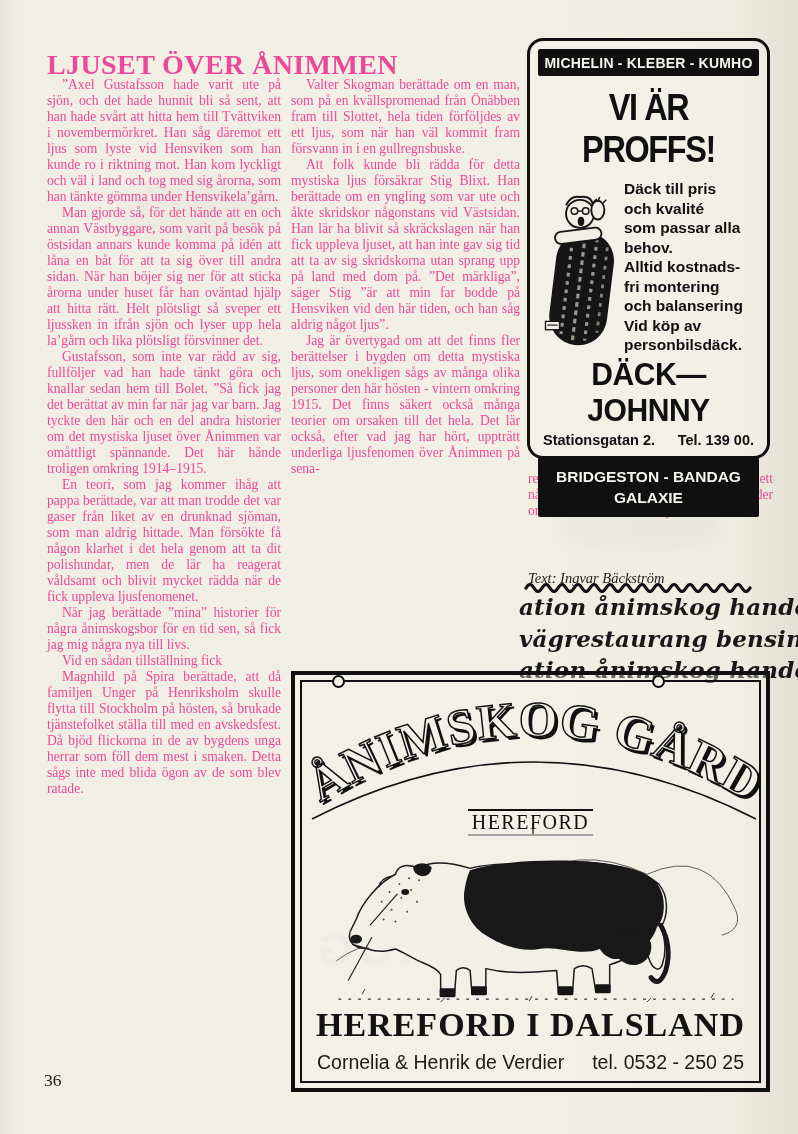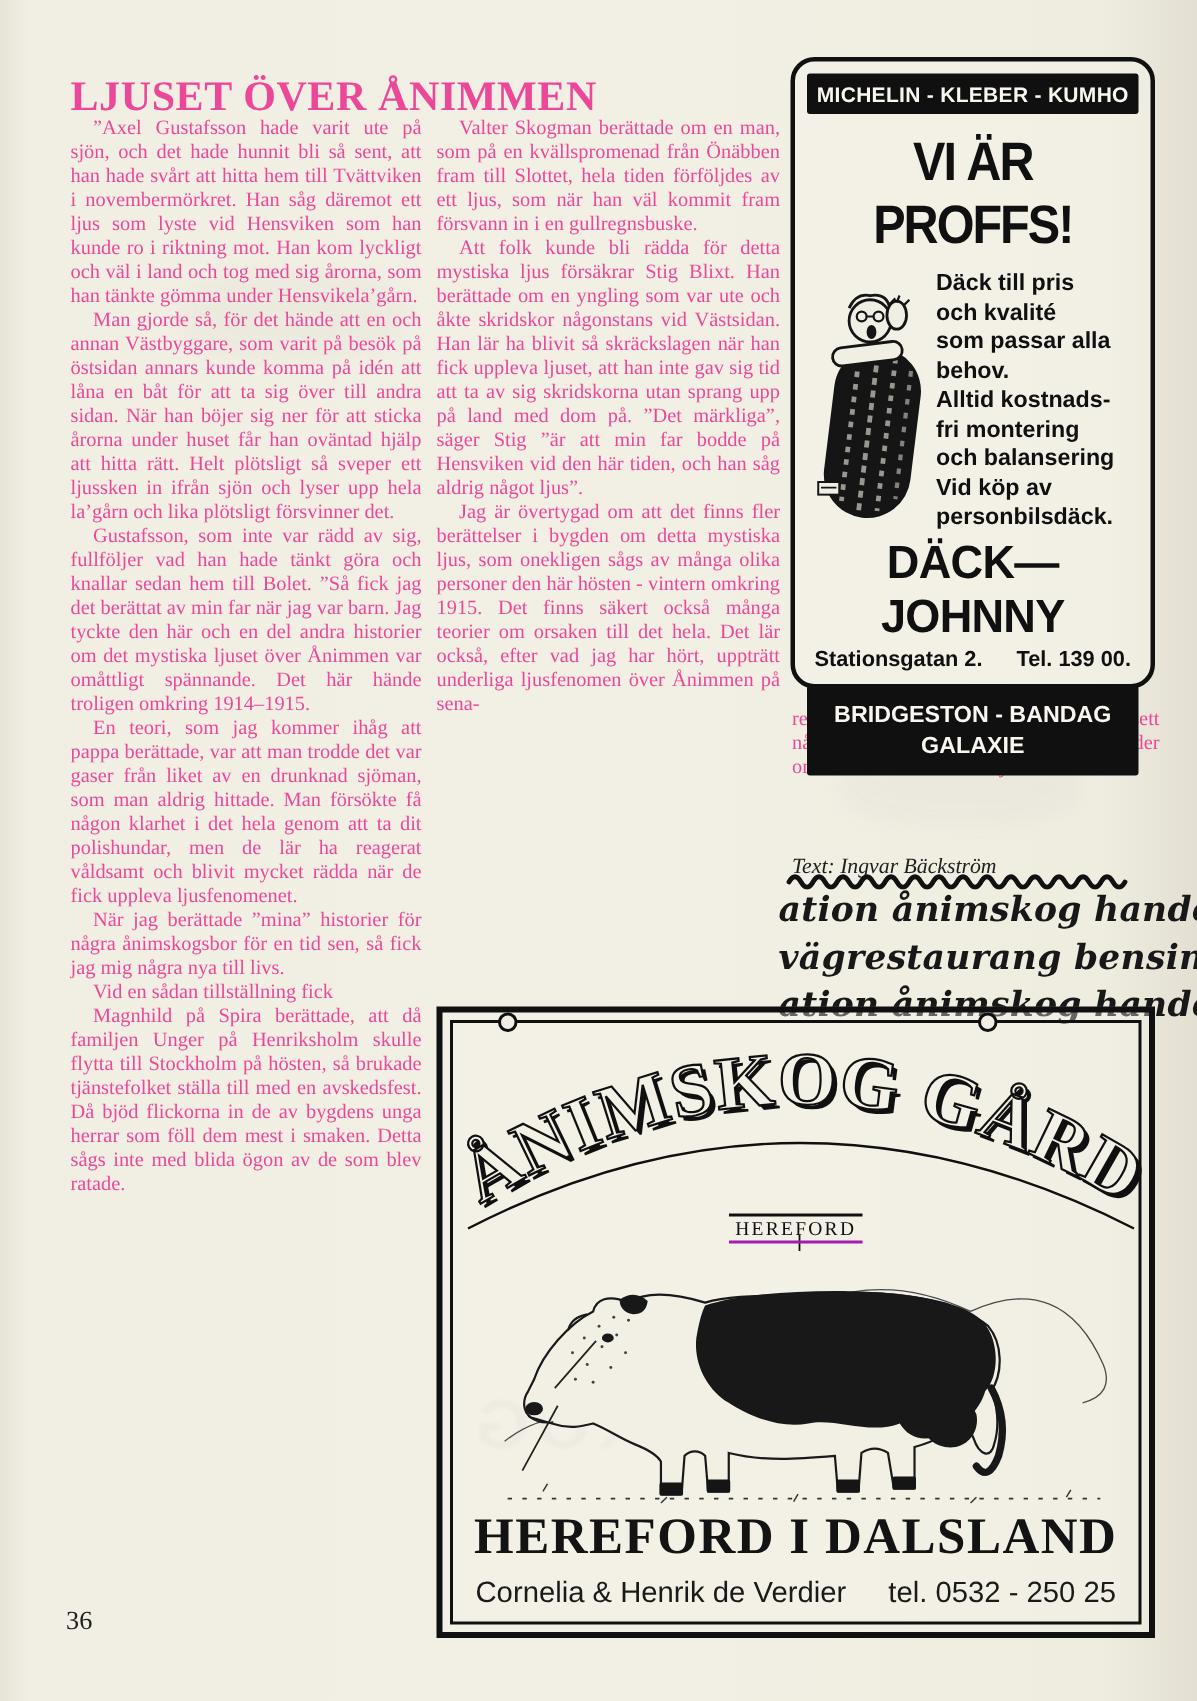--- a/index.html
+++ b/index.html
@@ -50,22 +50,22 @@
   .farm-ad{
     position:absolute;left:291px;top:671px;width:479px;height:421px;box-sizing:border-box;
     border:4px solid #101010;padding:5px;background:rgba(246,243,235,.35);
   }
   .farm-inner{position:relative;width:100%;height:100%;border:2px solid #101010;box-sizing:border-box;}
   .deco-circle{position:absolute;width:9px;height:9px;border:2px solid #101010;border-radius:50%;background:#f1eee3;top:-7px;}
   .dc1{left:30px;} .dc2{left:350px;}
   .arch-svg{position:absolute;top:3px;left:2px;width:458px;height:152px;}
   .breed-wrap{position:absolute;top:127px;left:0;right:0;text-align:center;}
   .breed-wrap span{
-    display:inline-block;border-top:2px solid #101010;border-bottom:2px solid #a21caf;
-    font-size:13px;letter-spacing:1.5px;padding:0 4px;color:#101010;
+    display:inline-block;border-top:2px solid #101010;border-bottom:2px solid #a3a3a3;
+    font-size:20px;letter-spacing:1.5px;padding:0 4px;color:#101010;
   }
   .bull-svg{position:absolute;top:151px;left:18px;width:428px;height:172px;}
   .farm-headline{
     position:absolute;top:324px;left:0;right:0;text-align:center;
     font-size:34px;font-weight:bold;letter-spacing:1px;color:#131313;
   }
   .farm-contact{
     position:absolute;top:369px;left:0;right:0;display:flex;justify-content:space-between;
     padding:0 15px;font-family:"Liberation Sans","DejaVu Sans",sans-serif;font-size:19.5px;color:#1a1a1a;
   }

